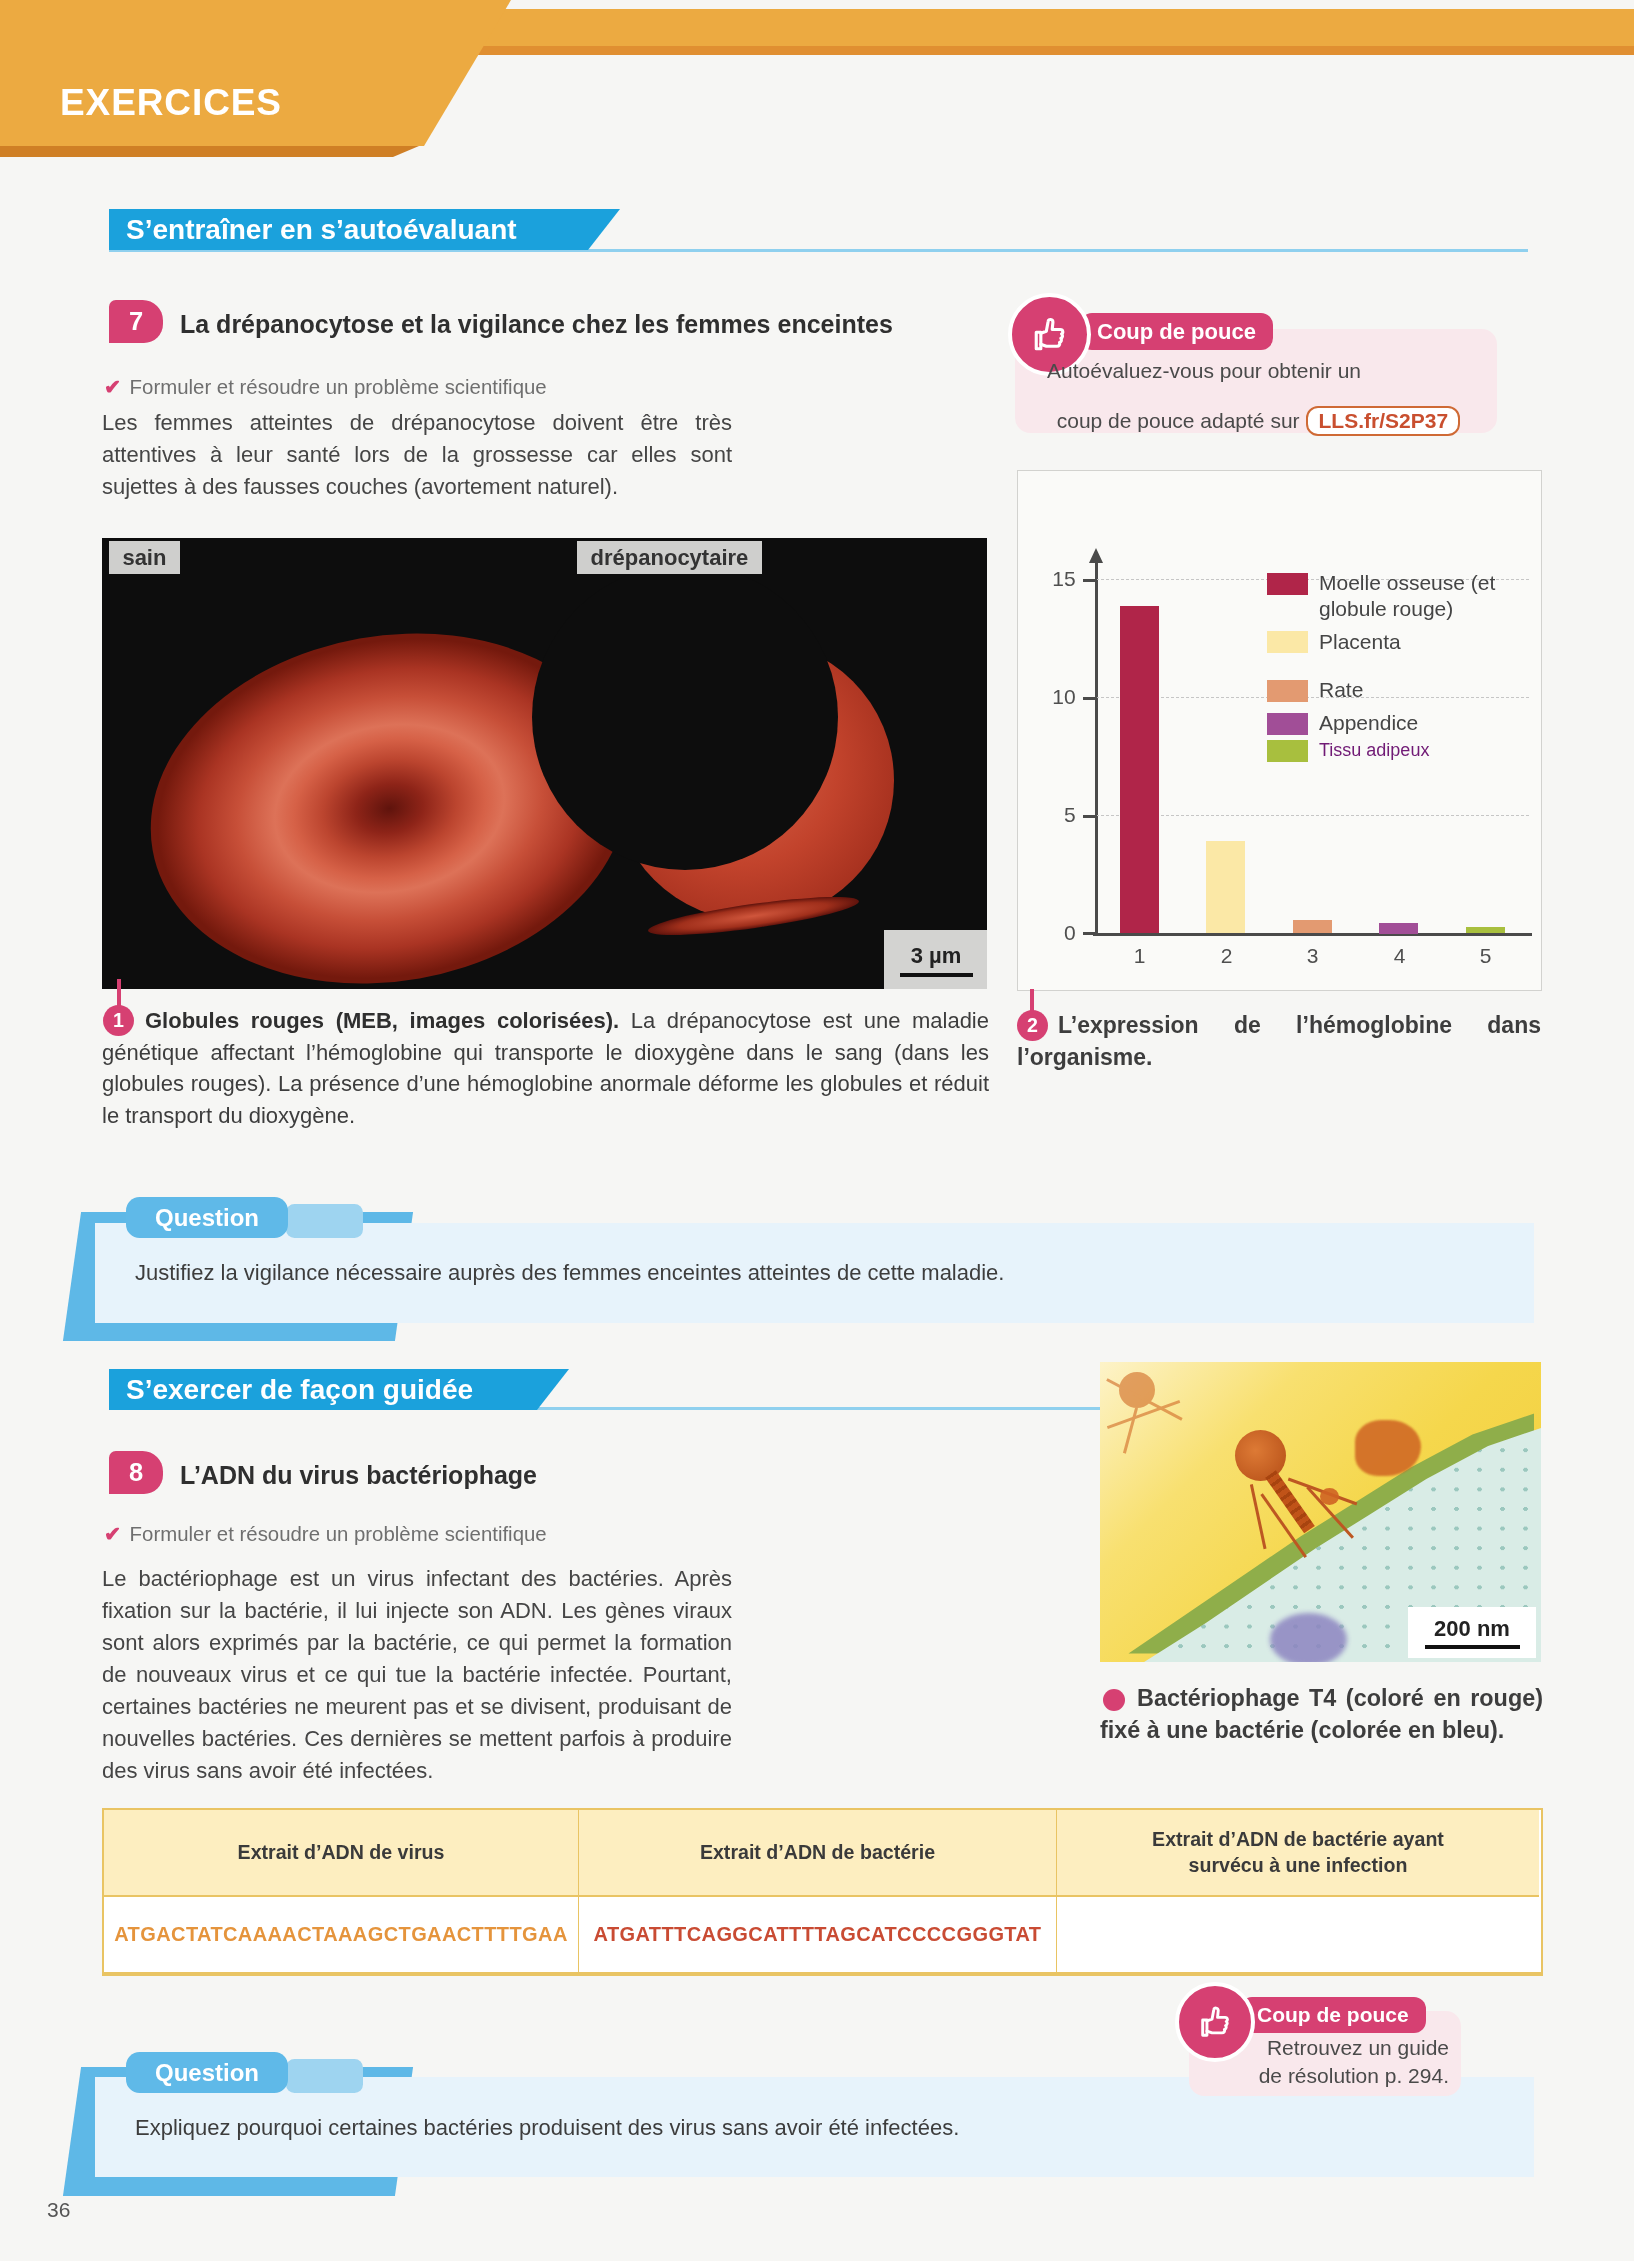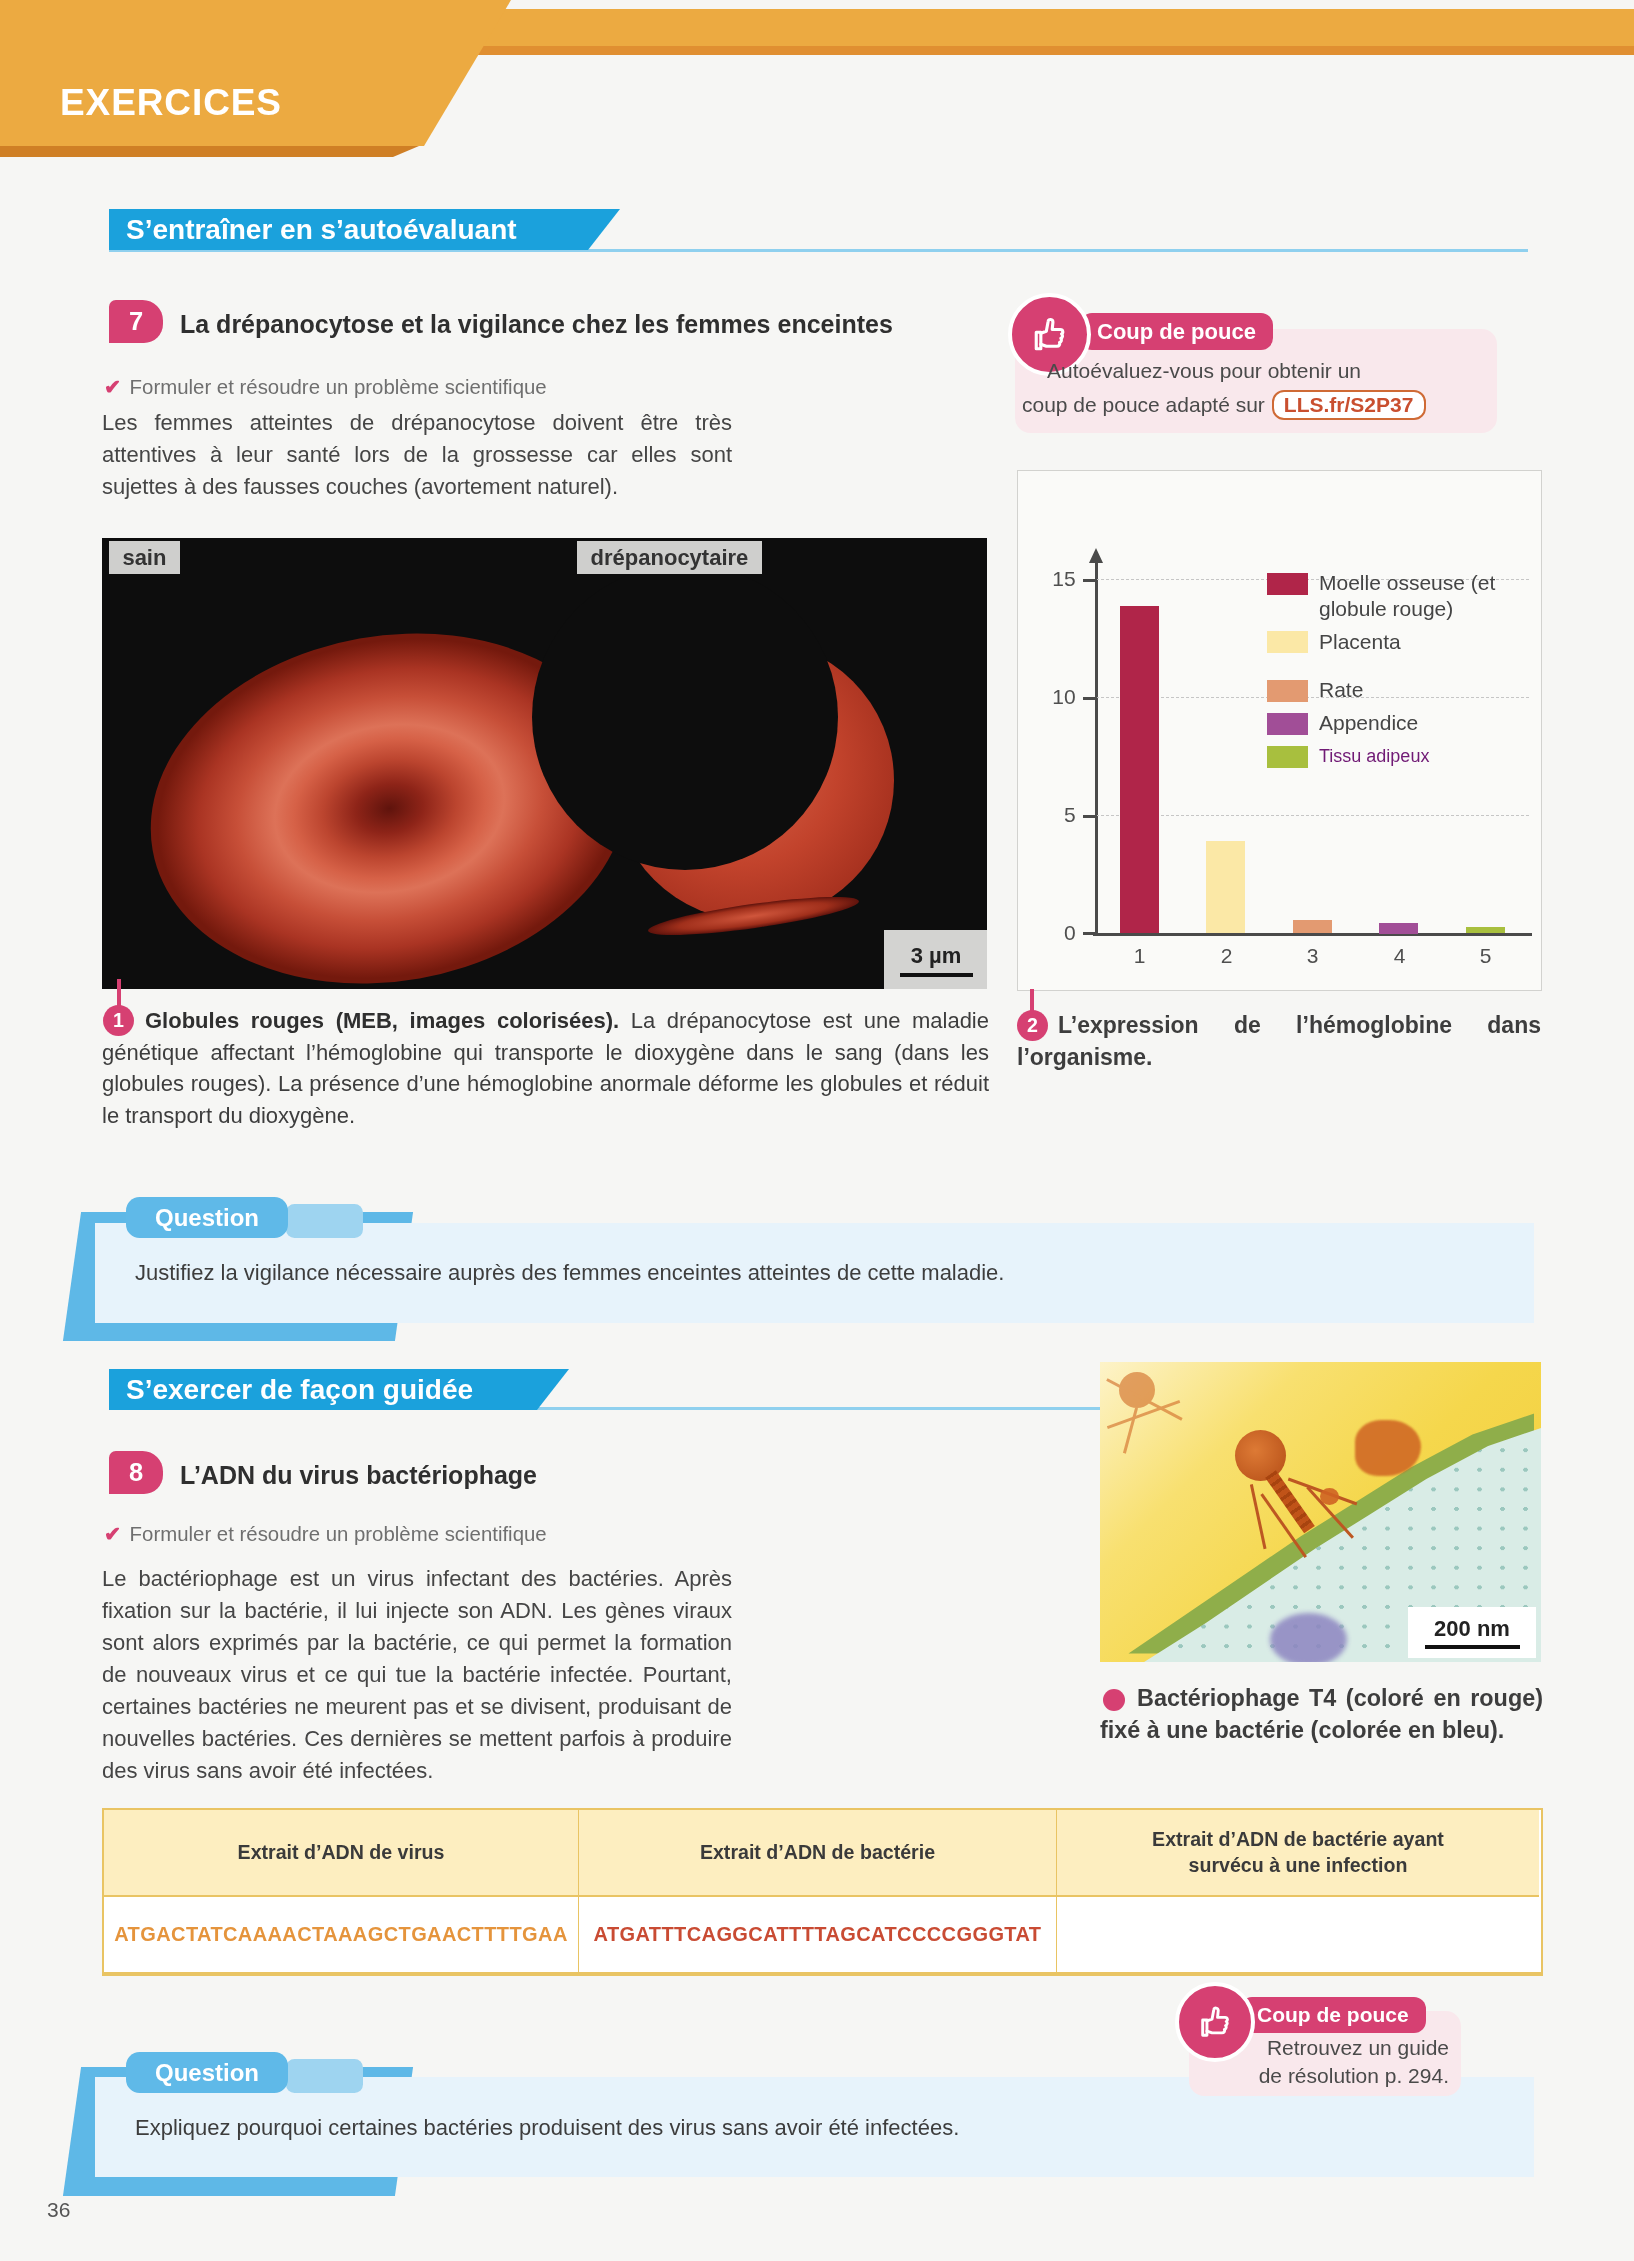--- a/index.html
+++ b/index.html
@@ -97,21 +97,21 @@
 
 <div class="abs cdp-box" style="left:1015px;top:329px;width:482px;height:104px;"></div>
 <div class="abs cdp-pill" style="left:1080px;top:313px;height:37px;">Coup de pouce</div>
 <div class="abs cdp-circle" style="left:1008px;top:293px;width:75px;height:75px;">
   <svg width="44" height="44" viewBox="0 0 24 24" fill="none" stroke="#ffffff" stroke-width="1.7" stroke-linecap="round" stroke-linejoin="round">
     <path d="M4.5 10.5 L7 10.5 L7 19.5 L4.5 19.5 Z"></path>
     <path d="M7 11 L10 10 L11 4.5 C11.2 3 13.6 3.3 13.6 5 L13.2 9 L17.6 9 C19.3 9 19.3 11 18.3 11.4 C19.2 12.1 18.9 13.5 17.9 13.8 C18.6 14.6 18.2 15.9 17.2 16.1 C17.6 17.1 17 18.1 15.8 18.1 L10 18.1 L7 17"></path>
   </svg>
 </div>
 <div class="abs cdp-text" style="left:1047px;top:359px;width:434px;">Autoévaluez-vous pour obtenir un</div>
-<div class="abs cdp-text" style="left:1022px;top:390px;width:473px;">
+<div class="abs cdp-text" style="left:1022px;top:406px;width:473px;text-align:center;">
   <span>coup de pouce adapté sur</span><span class="lls-pill">LLS.fr/S2P37</span>
 </div>
 
 <div class="abs" style="left:102px;top:538px;width:885px;height:451px;background:#0d0d0d;overflow:hidden;">
 
   <div class="abs" style="left:47px;top:98px;width:481px;height:345px;border-radius:50%;transform:rotate(-10deg);
     background:radial-gradient(50% 50% at 50% 50%, #5f130c 0%, #8e2418 14%, #bc452f 28%, #d66147 40%, #dd7258 48%, #c74f38 64%, #aa3423 80%, #74190d 97%);"></div>
 
   <div class="abs" style="left:511px;top:102px;width:281px;height:281px;border-radius:50%;
     background:radial-gradient(circle at 45% 45%, #d8654b 0%, #c2432c 45%, #8e2113 100%);"></div>
@@ -168,21 +168,21 @@
         <span style="font-size: 21px; line-height: 25.5px; color: rgb(69, 69, 69); max-width: 204px;">Moelle osseuse (et globule rouge)</span>
       </div>
       <div style="display: flex; align-items: flex-start; gap: 11px; margin-bottom: 23px;">
         <div style="width: 41px; height: 22px; flex: 0 0 auto; margin-top: 2.6px; background: rgb(251, 232, 166);"></div>
         <span style="font-size: 21px; line-height: 25.5px; color: rgb(69, 69, 69); max-width: 204px;">Placenta</span>
       </div>
       <div style="display: flex; align-items: flex-start; gap: 11px; margin-bottom: 7.7px;">
         <div style="width: 41px; height: 22px; flex: 0 0 auto; margin-top: 2.6px; background: rgb(227, 154, 113);"></div>
         <span style="font-size: 21px; line-height: 25.5px; color: rgb(69, 69, 69); max-width: 204px;">Rate</span>
       </div>
-      <div style="display: flex; align-items: flex-start; gap: 11px; margin-bottom: 8px;">
+      <div style="display: flex; align-items: flex-start; gap: 11px; margin-bottom: 2px;">
         <div style="width: 41px; height: 22px; flex: 0 0 auto; margin-top: 2.6px; background: rgb(161, 78, 151);"></div>
         <span style="font-size: 21px; line-height: 25.5px; color: rgb(69, 69, 69); max-width: 204px;">Appendice</span>
       </div>
       <div style="display: flex; align-items: flex-start; gap: 11px; margin-bottom: 7.7px;">
         <div style="width: 41px; height: 22px; flex: 0 0 auto; margin-top: 2.6px; background: rgb(168, 191, 62);"></div>
         <span style="font-size: 18px; line-height: 25.5px; color: #701a75; max-width: 204px;">Tissu adipeux</span>
       </div>
     </div>
 </div>
 

